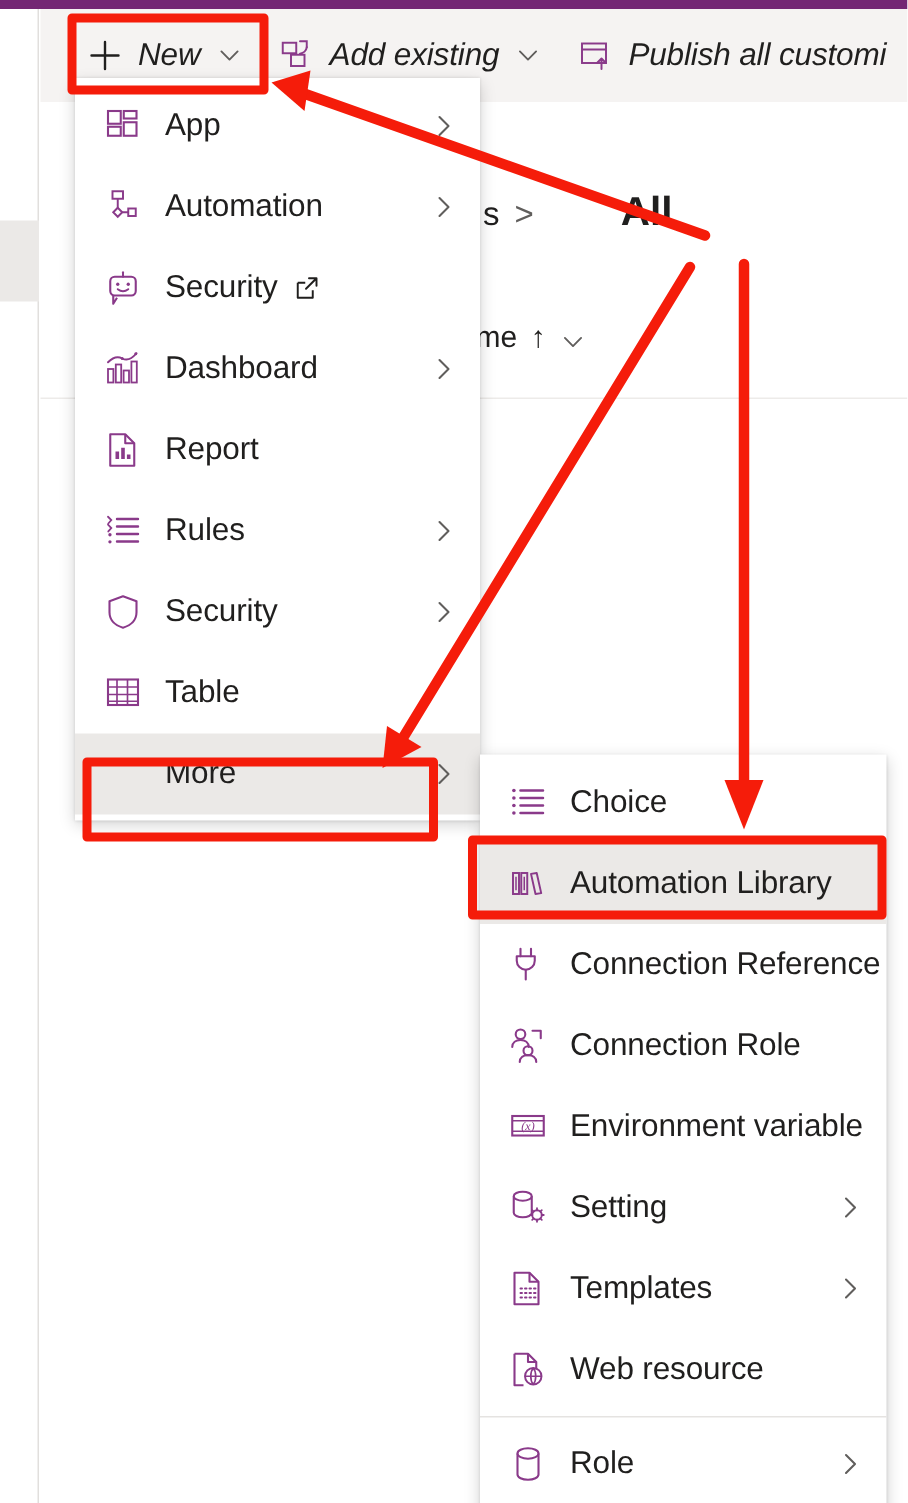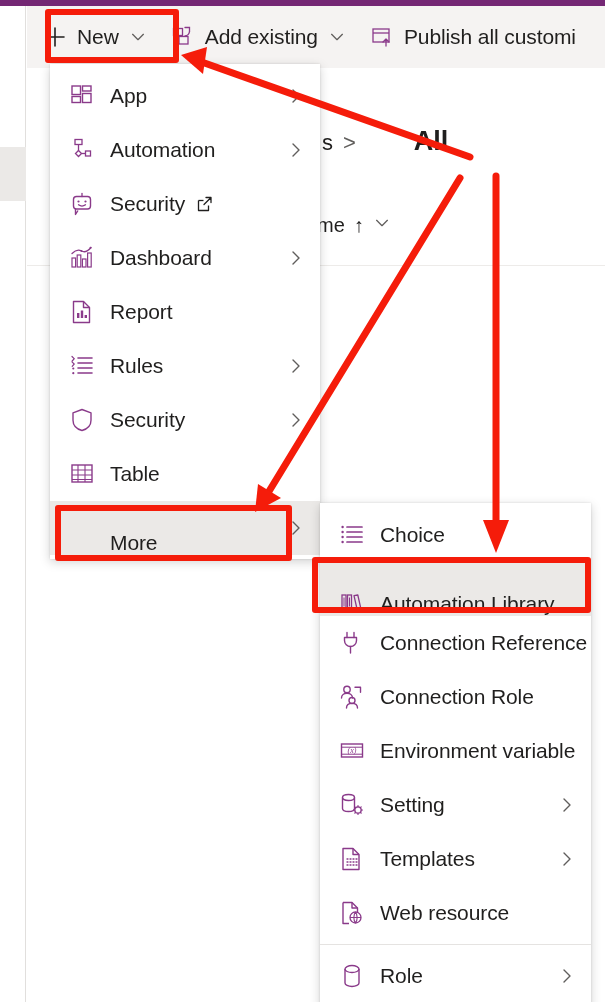--- a/index.html
+++ b/index.html
@@ -35,22 +35,23 @@
     background: #ebe9e7;
   }
 
   
   .command-bar {
     position: absolute; left: 27px; top: 6px;
     width: 578px; height: 62px;
     background: #f5f3f2;
     display: flex;
     align-items: center;
-    padding-left: 4px;
+    padding-left: 19px;
     gap: 0px;
+    font-style: italic;
   }
   .cmd-btn {
     display: flex; align-items: center;
     height: 46px;
     padding: 0 12px;
     gap: 10px;
     white-space: nowrap;
     cursor: pointer;
   }
   .cmd-label {
@@ -71,55 +72,55 @@
     position: absolute; left: 295px; top: 58px;
     display: flex; align-items: baseline; gap: 10px;
     white-space: nowrap;
   }
   .bc-sep { font-size: 22px; color: #605e5c; }
   .bc-all { font-size: 27px; color: #201f1e; font-weight: 600; margin-left: 48px; }
   .bc-prev { font-size: 22px; color: #201f1e; }
 
   .col-head {
     position: absolute; left: 290px; top: 146px;
-    display: flex; align-items: flex-start; gap: 9px;
+    display: flex; align-items: flex-end; gap: 9px;
     white-space: nowrap;
   }
   .col-head-label { font-size: 20px; color: #201f1e; }
   .sort-arrow { font-size: 20px; color: #201f1e; }
 
   .grid-rule {
     position: absolute; left: 27px; top: 265px;
     width: 578px; height: 1px;
     background: #edebe9;
   }
 
   
   .menu-1 {
-    position: absolute; left: 50px; top: 64px;
+    position: absolute; left: 50px; top: 52px;
     width: 270px;
     background: #ffffff;
     box-shadow: 0 3px 10px rgba(0,0,0,0.18), 0 0 2px rgba(0,0,0,0.12);
     padding: 5px 0 4px 0;
   }
   .menu-2 {
     position: absolute; left: 320px; top: 503px;
     width: 271px;
     background: #ffffff;
     box-shadow: 0 3px 10px rgba(0,0,0,0.18), 0 0 2px rgba(0,0,0,0.12);
     padding: 5px 0 6px 0;
   }
   .mi {
     position: relative;
     display: flex; align-items: center;
     height: 54px;
     padding: 0 14px 0 18px;
     cursor: pointer;
   }
-  .mi.hovered { background: #ebe9e7; align-items: flex-end; }
+  .mi.hovered { background: #ebe9e7; }
   .mi .mico {
     width: 28px; height: 28px;
     flex: 0 0 auto;
     display: flex; align-items: center; justify-content: center;
     margin-right: 14px;
   }
   .mi .mlabel {
     font-size: 21px;
     color: #201f1e;
     white-space: nowrap;

